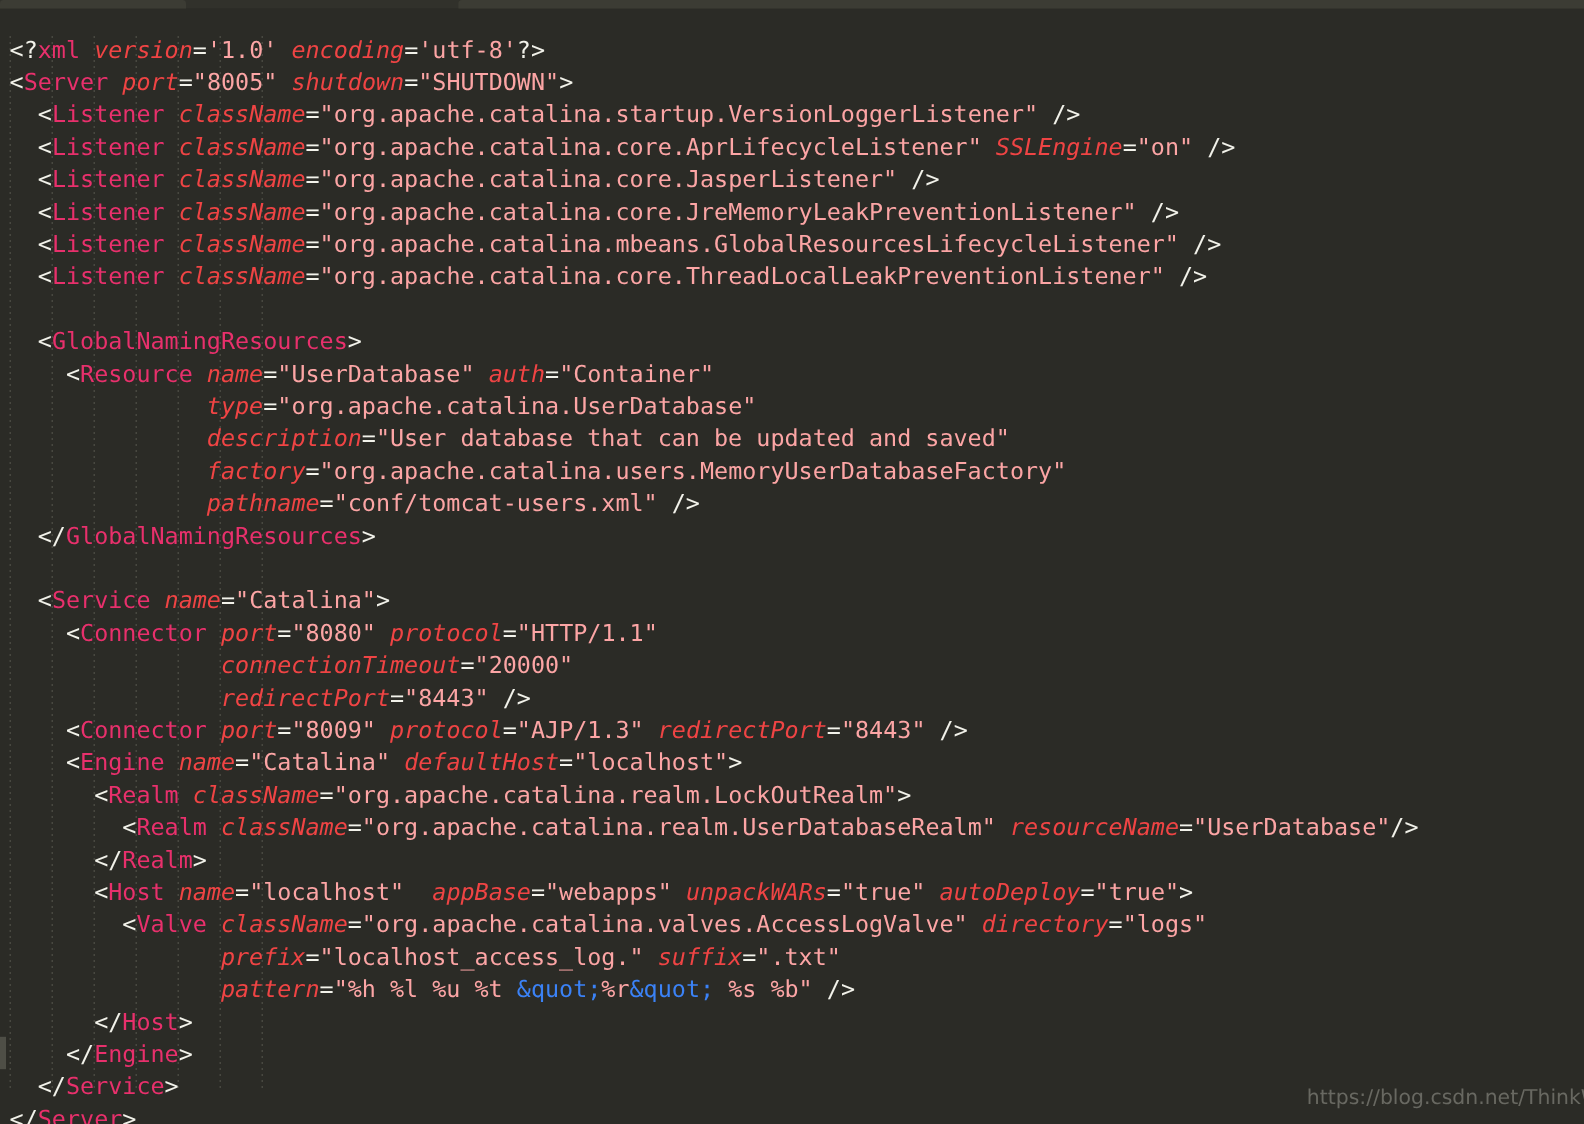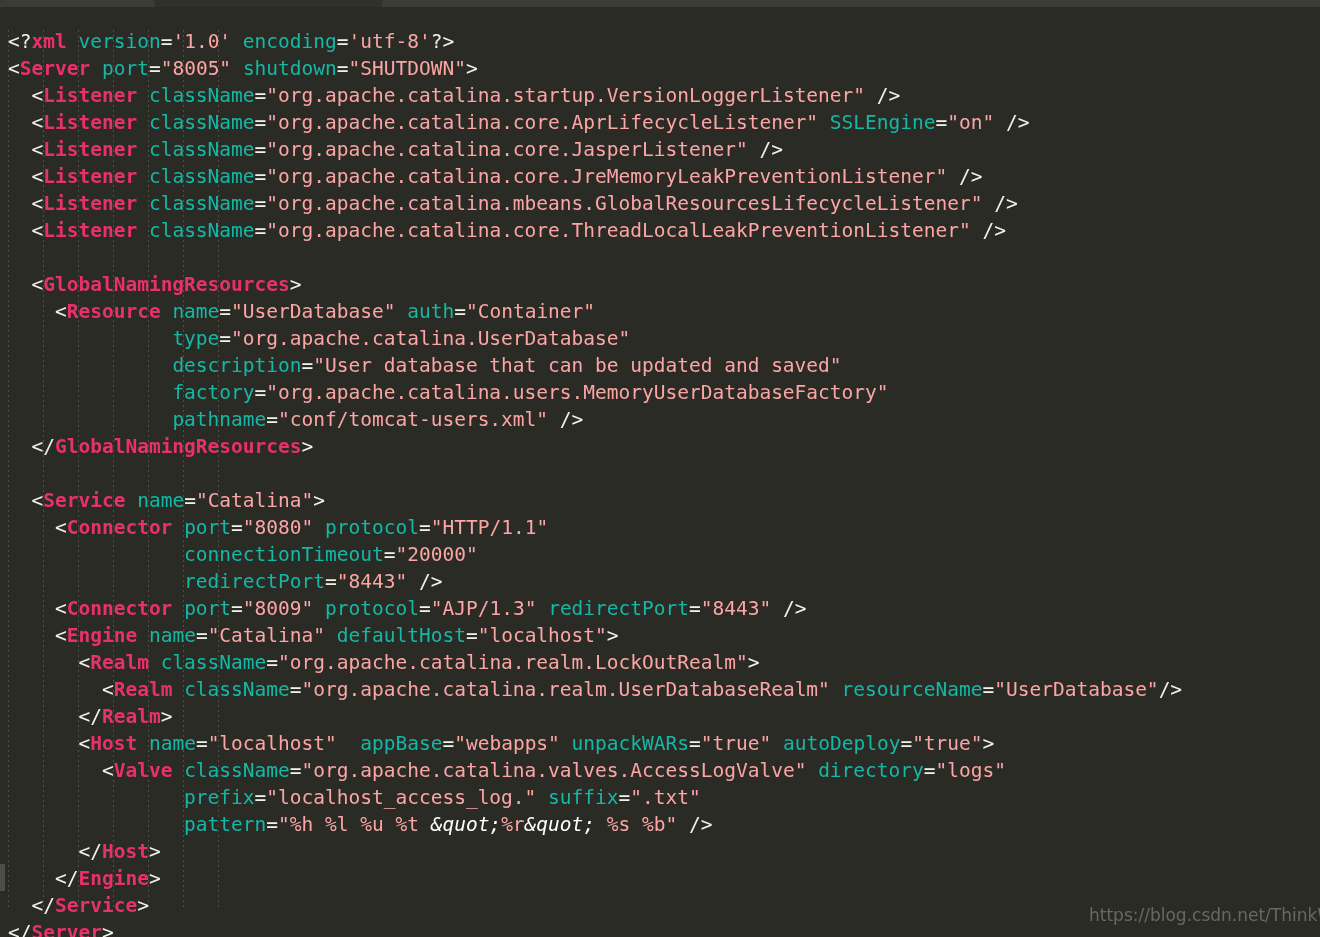--- a/index.html
+++ b/index.html
@@ -73,24 +73,24 @@
     font-size: 19.5px;
     line-height: 27px;
     letter-spacing: 0px;
     color: #e8e8d8;
   }
   .line { height: 27px; }
   .blank { height: 27px; }
 
   
   .punc  { color: #f2f2ea; }            
-  .tag   { color: #e8306c; font-weight: bold; }            
-  .attr  { color: #14b8a6; }            
+  .tag   { color: #e8306c; }            
+  .attr  { color: #ef4444; font-style: italic; }            
   .val   { color: #fca5a5; }            
-  .ent   { color: #ffffff; font-style: italic; }            
+  .ent   { color: #3b82f6; }            
 
   
   .watermark {
     position: absolute;
     color: #8e8e86;
     opacity: .55;
     white-space: pre;
     pointer-events: none;
   }
   #watermark-serif {

